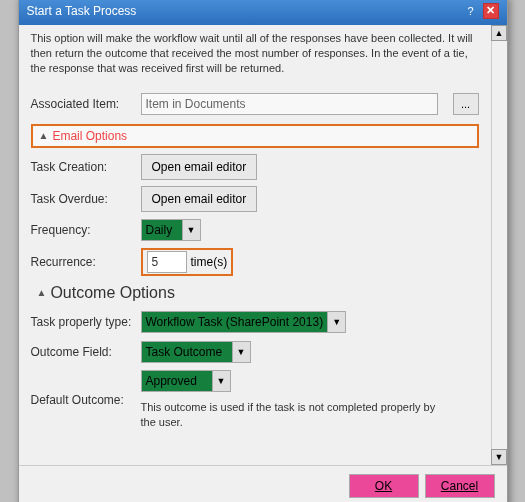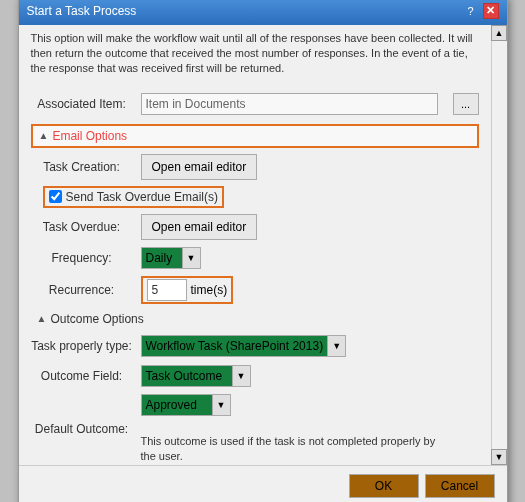--- a/index.html
+++ b/index.html
@@ -78,21 +78,21 @@
       display: flex;
       align-items: center;
       margin-bottom: 6px;
       min-height: 24px;
     }
     .form-label {
       width: 110px;
       font-size: 12px;
       color: #333;
       flex-shrink: 0;
-      text-align: center;
+      text-align: left;
       padding-right: 8px;
     }
     .form-control-area {
       flex: 1;
       display: flex;
       align-items: center;
       gap: 15px;
     }
     .text-input {
       height: 22px;
@@ -201,21 +201,21 @@
       margin-top: 4px;
     }
     .outcome-header {
       display: flex;
       align-items: center;
       margin-bottom: 6px;
       padding: 2px 6px;
       cursor: pointer;
     }
     .outcome-header-label {
-      font-size: 12px;
+      font-size: 16px;
       color: #333;
       margin-left: 4px;
     }
     .note-text {
       font-size: 11px;
       color: #333;
       line-height: 1.4;
       margin-top: 4px;
       max-width: 310px;
     }
@@ -224,23 +224,24 @@
       padding: 8px 12px;
       display: flex;
       justify-content: flex-end;
       gap: 6px;
       background: #f0f0f0;
     }
     .footer-btn {
       width: 70px;
       height: 24px;
       border: 1px solid #aaa;
-      background: #a16207;
-      cursor: pointer;
-      font-size: 12px;
+      background: #ec4899;
+      cursor: pointer;
+      font-size: 12px;
+      text-decoration: underline;
     }
     .recurrence-border {
       border: 2px solid #e07020;
       padding: 1px 4px;
       display: inline-flex;
       align-items: center;
       gap: 4px;
     }
   </style>
 </head>
@@ -273,26 +274,20 @@
           <span class="section-header-label">Email Options</span>
         </div>
 
         <div class="form-row">
           <span class="form-label">Task Creation:</span>
           <div class="form-control-area">
             <button class="btn">Open email editor</button>
           </div>
         </div>
 
-        <div class="checkbox-row">
-          <span class="checkbox-bordered">
-            <input type="checkbox" checked="" style="">
-            <span class="checkbox-label">Send Task Overdue Email(s)</span>
-          </span>
-        </div>
 
         <div class="form-row">
           <span class="form-label">Task Overdue:</span>
           <div class="form-control-area">
             <button class="btn">Open email editor</button>
           </div>
         </div>
 
         <div class="form-row">
           <span class="form-label">Frequency:</span>
@@ -336,21 +331,21 @@
             <div class="form-control-area">
               <div class="select-with-arrow" style="min-width:110px;">
                 <span class="select-text">Task Outcome</span>
                 <span class="select-arrow-btn">▼</span>
               </div>
             </div>
           </div>
 
           <div class="form-row">
             <span class="form-label">Default Outcome:</span>
-            <div class="form-control-area" style="flex-direction:column; align-items:flex-start; gap:14px;">
+            <div class="form-control-area" style="flex-direction:column; align-items:flex-start; gap:4px;">
               <div class="select-with-arrow" style="min-width:90px;">
                 <span class="select-text">Approved</span>
                 <span class="select-arrow-btn">▼</span>
               </div>
               <p class="note-text">This outcome is used if the task is not completed properly by the user.</p>
             </div>
           </div>
         </div>
       </div>
     </div>

